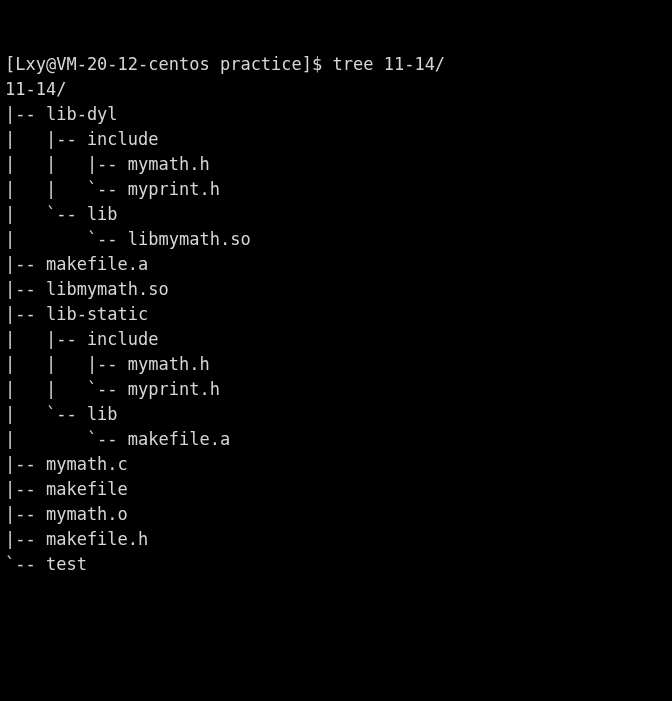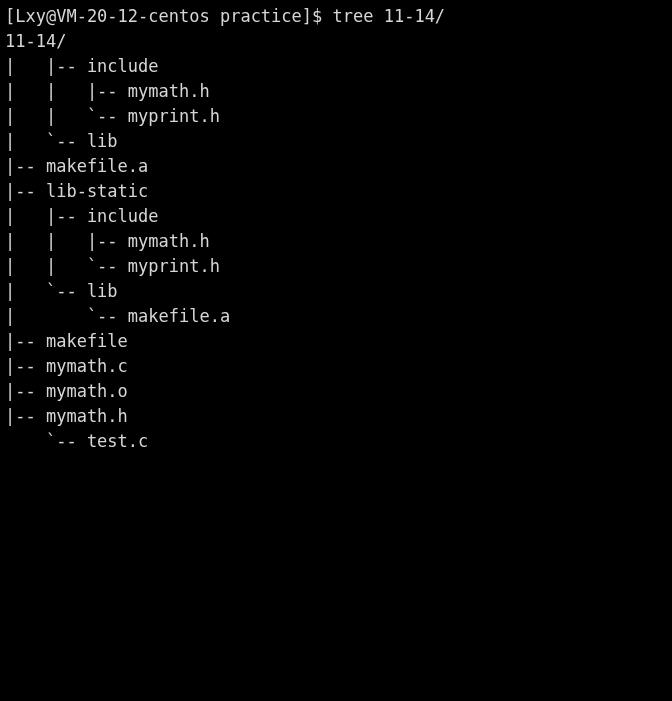--- a/index.html
+++ b/index.html
@@ -28,46 +28,50 @@
     white-space: pre;
     height: 25px;
     letter-spacing: 0px;
     font-variant-ligatures: none;
     tab-size: 8;
   }
 
   .prompt-line {
     white-space: pre;
     height: 25px;
+    margin-top: 48px;
   }
 
   
   .cmd { color: #d6d6d6; }
   .ps1 { color: #d6d6d6; }
 </style>
 </head>
 <body>
 
 <div id="terminal">
 
   <div class="prompt-line"><span class="ps1">[Lxy@VM-20-12-centos practice]$ </span><span class="cmd">tree 11-14/</span></div>
 
   <div id="tree-output">
       <div class="line">11-14/</div>
+      <div class="line">|-- lib-dyl</div>
       <div class="line">|   |-- include</div>
       <div class="line">|   |   |-- mymath.h</div>
       <div class="line">|   |   `-- myprint.h</div>
       <div class="line">|   `-- lib</div>
+      <div class="line">|       `-- libmymath.so</div>
       <div class="line">|-- makefile.a</div>
+      <div class="line">|-- libmymath.so</div>
       <div class="line">|-- lib-static</div>
       <div class="line">|   |-- include</div>
       <div class="line">|   |   |-- mymath.h</div>
       <div class="line">|   |   `-- myprint.h</div>
       <div class="line">|   `-- lib</div>
       <div class="line">|       `-- makefile.a</div>
+      <div class="line">|-- mymath.c</div>
       <div class="line">|-- makefile</div>
-      <div class="line">|-- mymath.c</div>
       <div class="line">|-- mymath.o</div>
-      <div class="line">|-- mymath.h</div>
-      <div class="line">    `-- test.c</div>
+      <div class="line">|-- makefile.h</div>
+      <div class="line">`-- test</div>
     </div>
 
 </div>
 
 </body></html>

